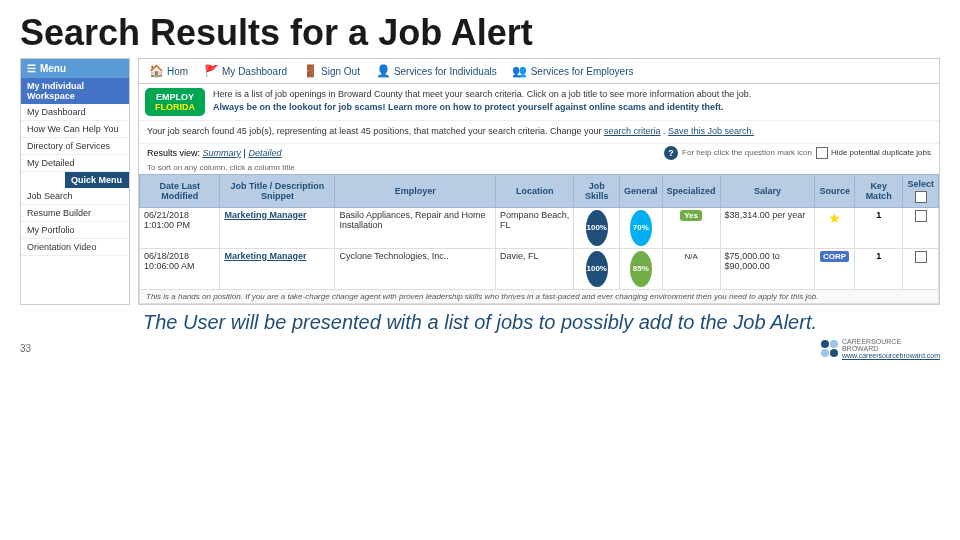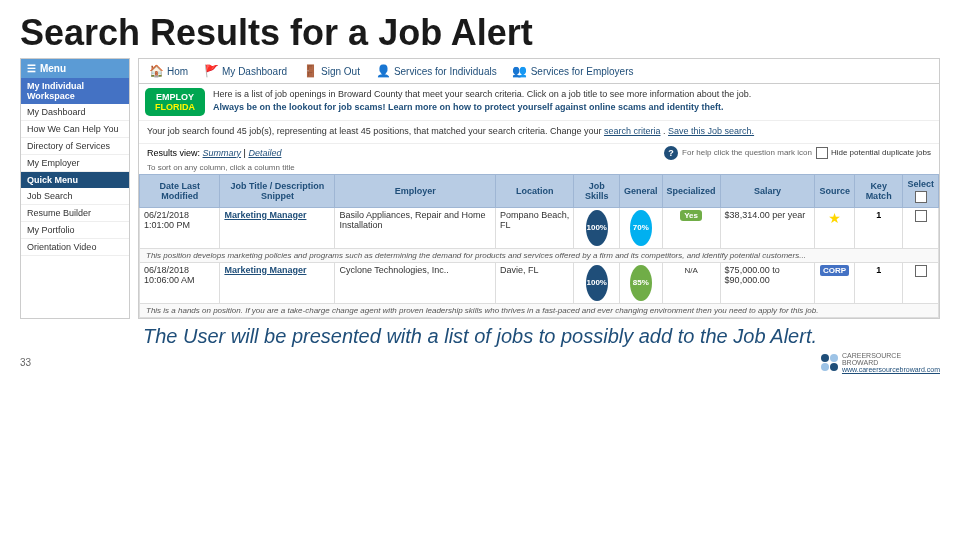--- a/index.html
+++ b/index.html
@@ -64,20 +64,21 @@
       border-bottom: 1px solid #eee;
       cursor: pointer;
     }
 
     .sidebar-quick {
       background: #1f4e79;
       color: white;
       padding: 3px 6px;
       font-size: 9px;
       font-weight: bold;
+      margin-left: 44px;
     }
 
     
     .right-panel {
       flex: 1;
     }
 
     
     .nav-bar {
       display: flex;
@@ -355,21 +356,21 @@
     <div class="sidebar-header">
       <span>☰</span>
       <span>Menu</span>
     </div>
     <div class="sidebar-section">
       <span>My Individual Workspace</span>
     </div>
     <div class="sidebar-item">My Dashboard</div>
     <div class="sidebar-item">How We Can Help You</div>
     <div class="sidebar-item">Directory of Services</div>
-    <div class="sidebar-item">My Employer</div>
+    <div class="sidebar-item">My Detailed</div>
     <div class="sidebar-quick">
       <span>Quick Menu</span>
     </div>
     <div class="sidebar-item">Job Search</div>
     <div class="sidebar-item">Resume Builder</div>
     <div class="sidebar-item">My Portfolio</div>
     <div class="sidebar-item">Orientation Video</div>
   </div>
 
   <div class="right-panel">
@@ -476,23 +477,20 @@
             <td class="salary-text">$38,314.00 per year</td>
             <td style="text-align:center">
               <span class="star-icon">★</span>
             </td>
             <td class="key-match-num">1</td>
             <td style="text-align:center">
               <div class="select-checkbox"></div>
             </td>
           </tr>
 
-          <tr class="snippet-row">
-            <td colspan="11">This position develops marketing policies and programs such as determining the demand for products and services offered by a firm and its competitors, and identify potential customers...</td>
-          </tr>
 
           <tr>
             <td class="date-col">06/18/2018<br>10:06:00 AM</td>
             <td>
               <a class="job-title-col">Marketing Manager</a>
             </td>
             <td class="employer-col">Cyclone Technologies, Inc..</td>
             <td class="location-col">Davie, FL</td>
             <td style="text-align:center">
               <span class="progress-circle circle-blue">100%</span>

